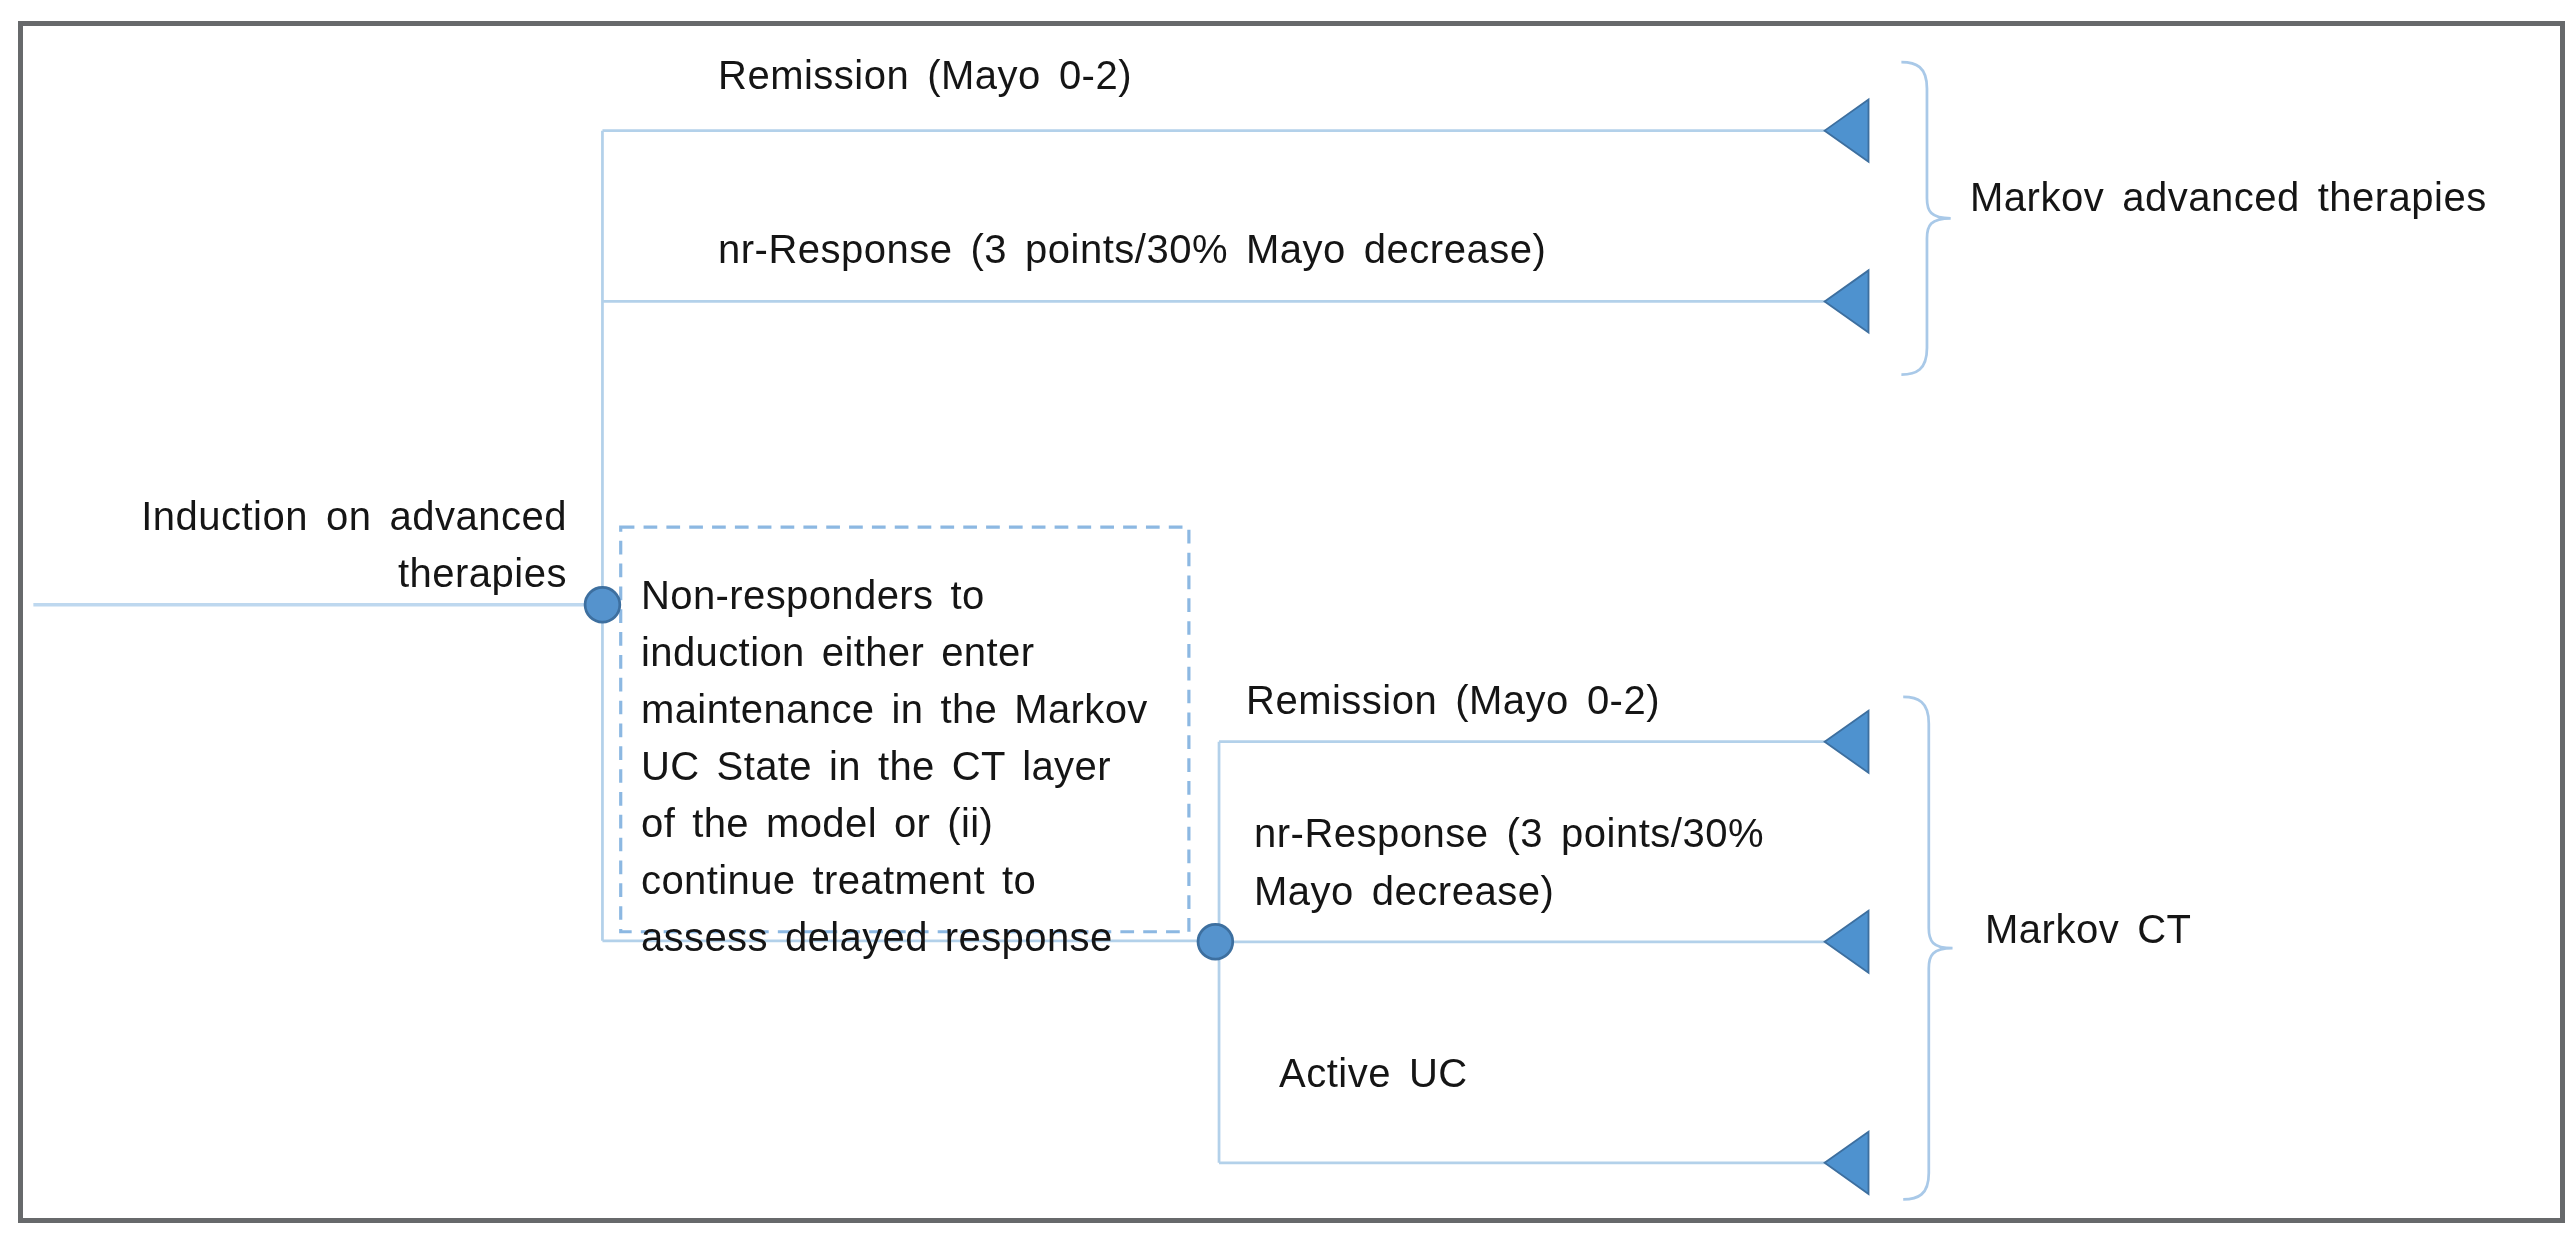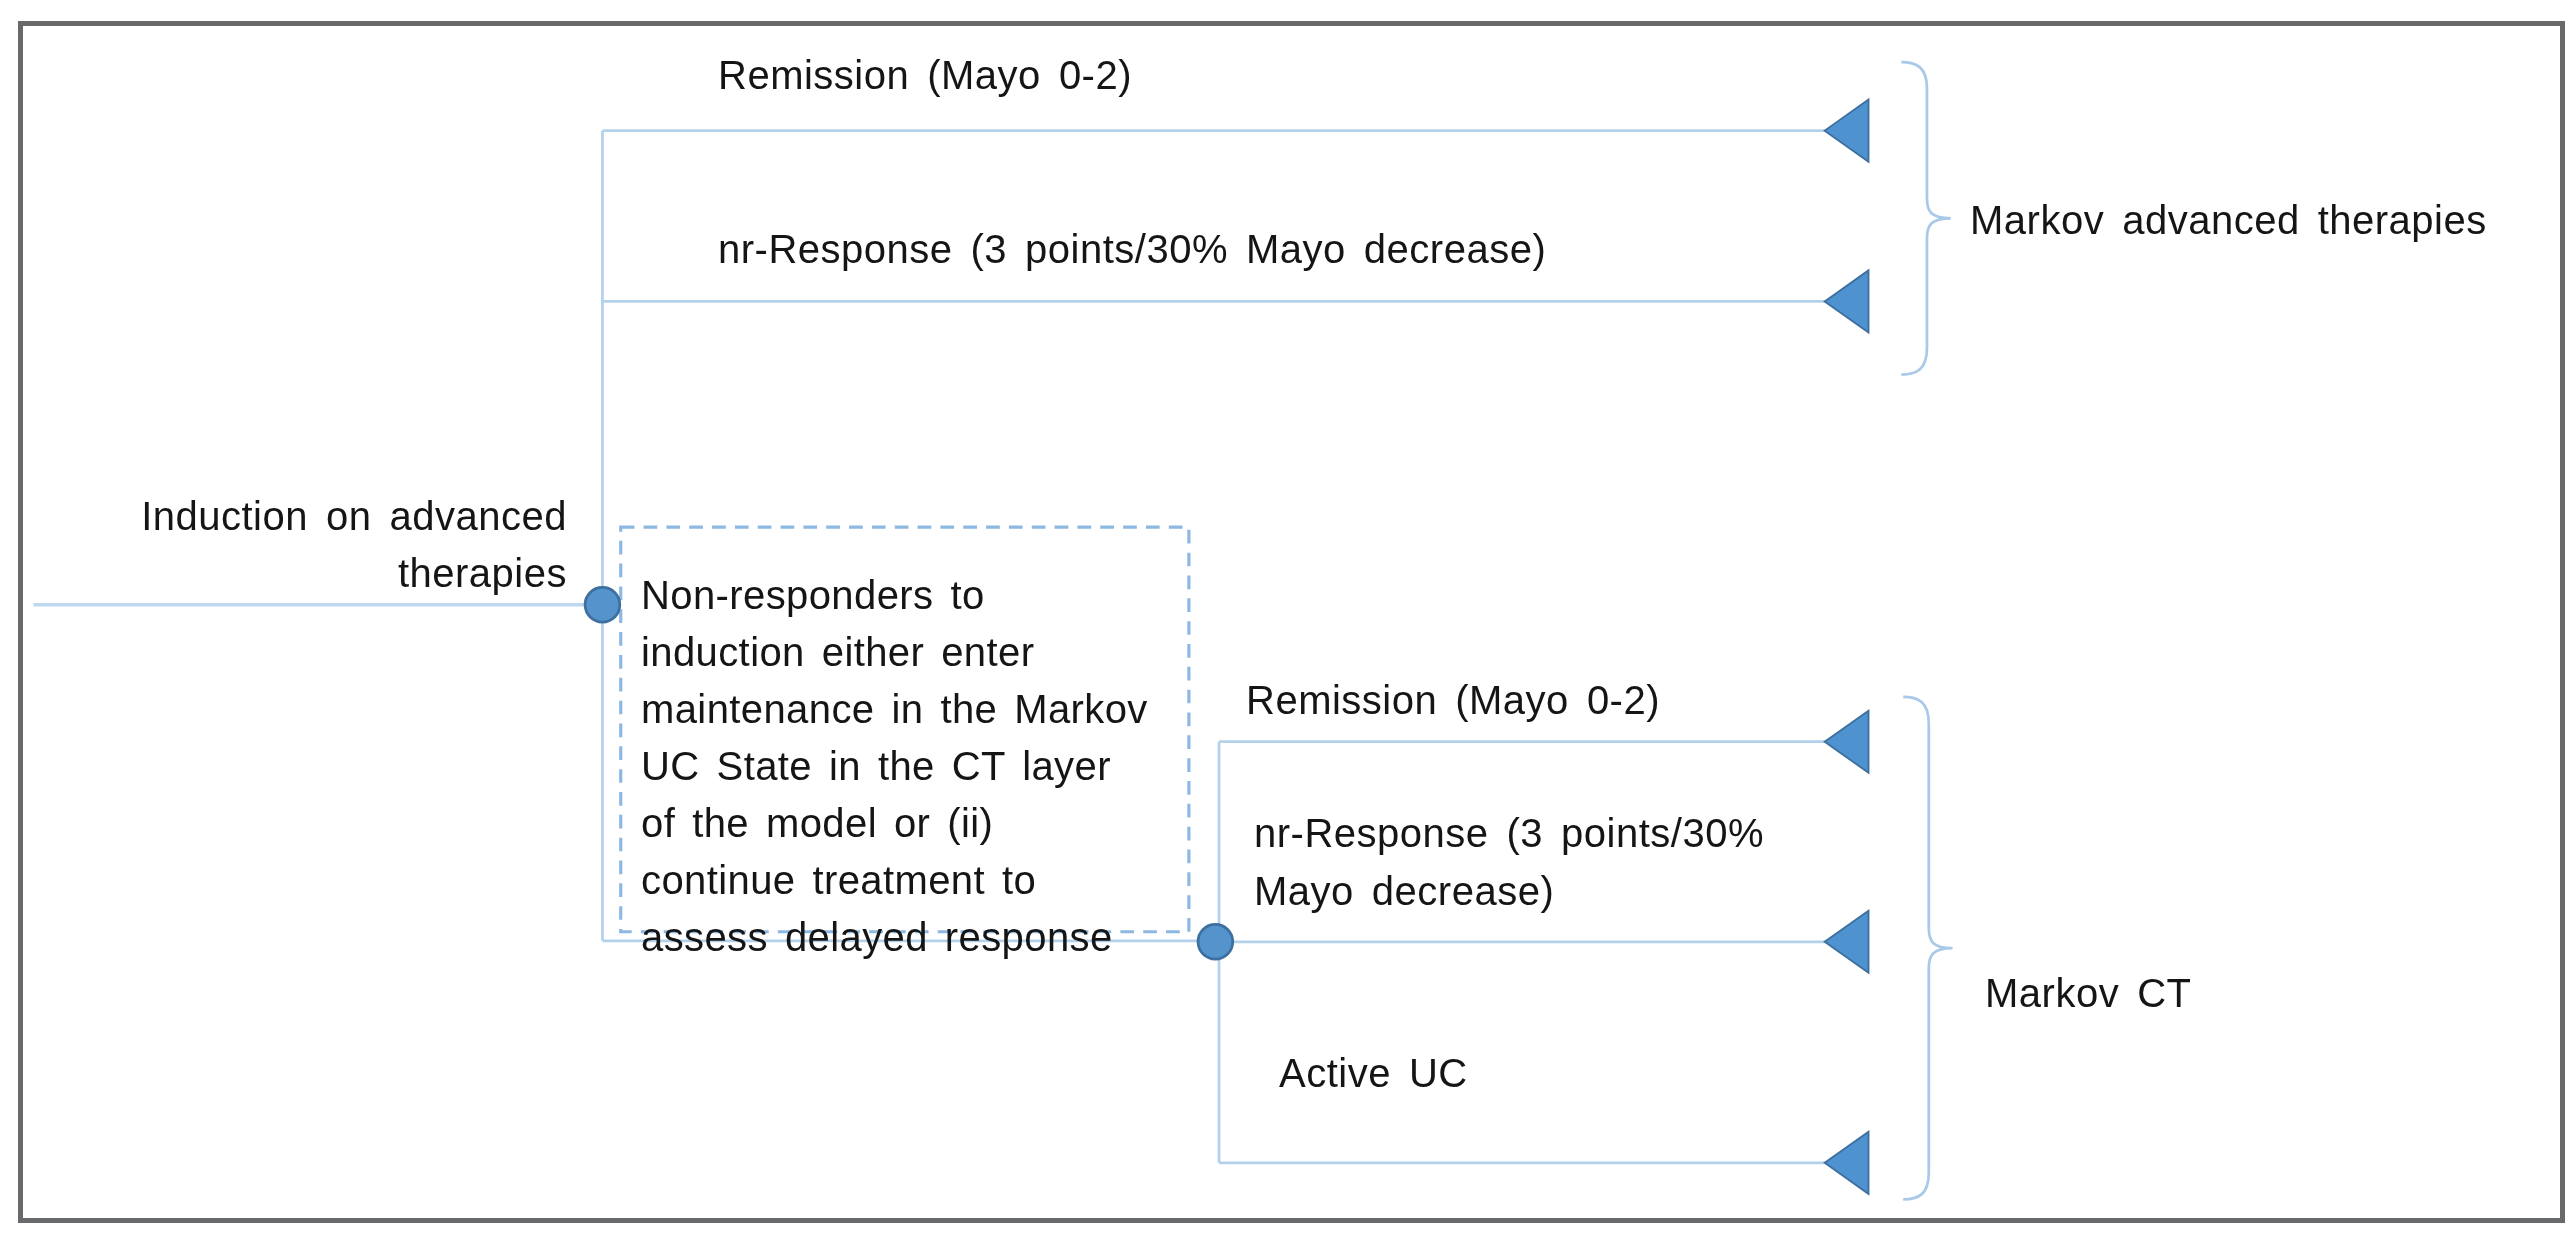--- a/index.html
+++ b/index.html
@@ -47,25 +47,25 @@
   }
   .root-label {
     left: 55px;
     top: 488px;
     width: 512px;
     line-height: 57px;
     text-align: right;
   }
   .top-remission   { left: 718px;  top: 51px;  }
   .top-nr          { left: 718px;  top: 225px; }
-  .markov-adv      { left: 1970px; top: 196px; text-align: right; }
+  .markov-adv      { left: 1970px; top: 173px; text-align: right; }
   .low-remission   { left: 1246px; top: 676px; }
   .low-nr          { left: 1254px; top: 804px; line-height: 58px; }
   .active-uc       { left: 1279px; top: 1049px;}
-  .markov-ct       { left: 1985px; top: 969px;}
+  .markov-ct       { left: 1985px; top: 905px;}
   .note-text {
     position: absolute;
     left: 641px;
     top: 539px;
     width: 535px;
     margin-top: 28px;
   }
   .note-text .note-line {
     font-size: 40px;
     line-height: 57px;

